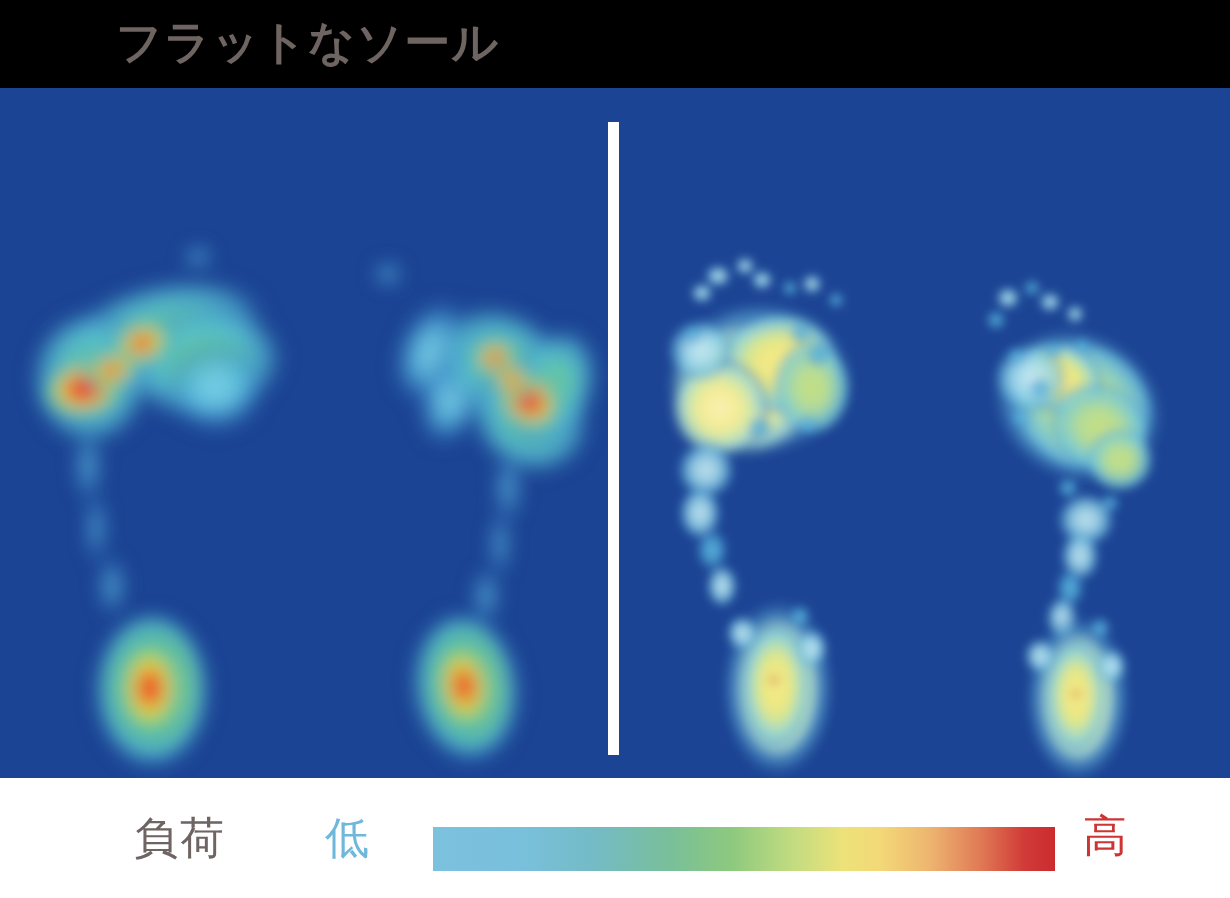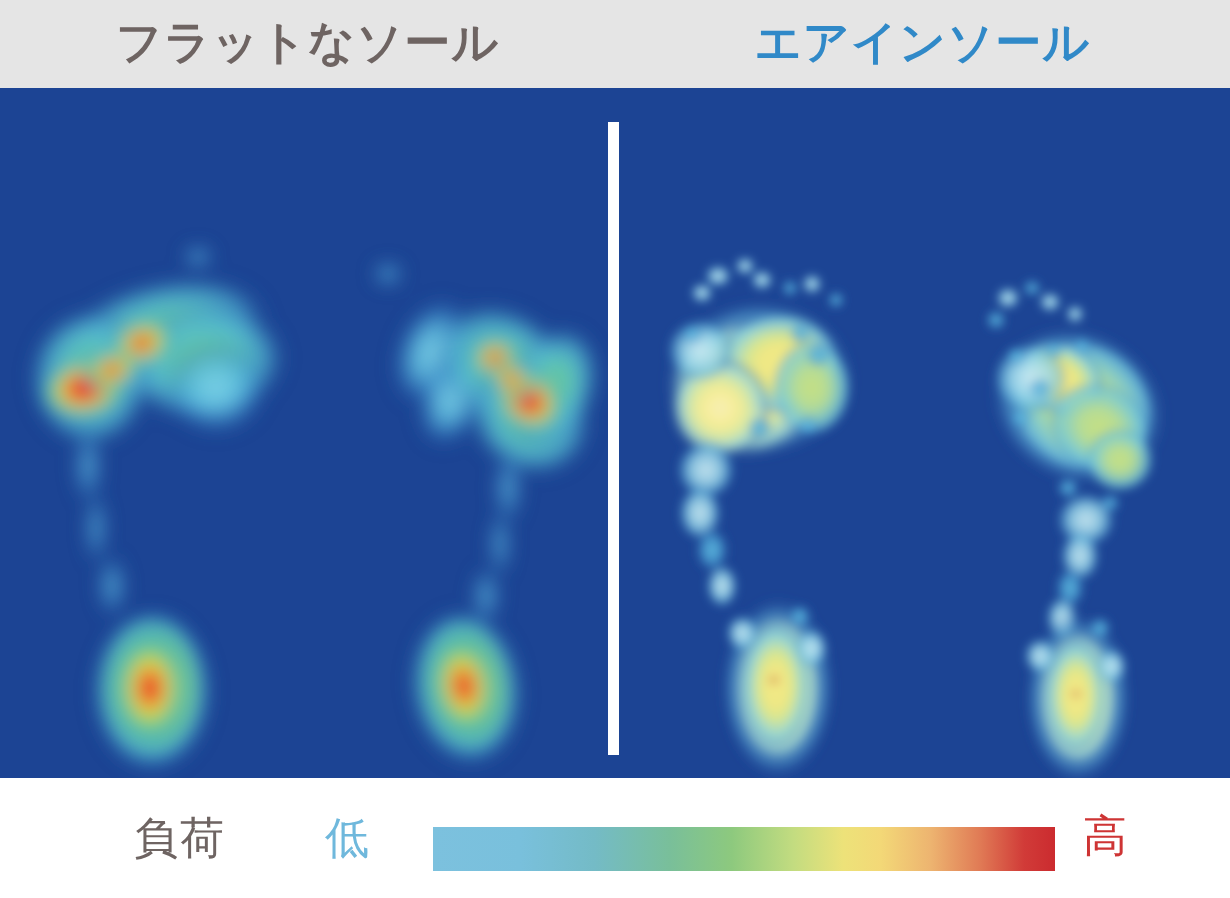--- a/index.html
+++ b/index.html
@@ -8,21 +8,21 @@
     background:#ffffff;
     font-family:"Liberation Sans","DejaVu Sans",sans-serif;
     overflow:hidden;
     position:relative;
   }
   #page{position:relative;width:1230px;height:898px;}
 
   
   .header{
     position:absolute;left:0;top:0;width:1230px;height:88px;
-    background:#e5e5e5;
+    background:#000000;
   }
   .title{
     position:absolute;top:10px;
     font-size:46px;font-weight:bold;
     letter-spacing:1px;
     white-space:nowrap;
     line-height:64px;
   }
   .title-left{left:0;width:615px;text-align:center;color:#6E6462;}
   .title-right{left:615px;width:615px;text-align:center;color:#3089C8;}
@@ -69,21 +69,20 @@
       #CB2B2F 100%);
   }
 </style>
 </head>
 <body>
 
 <div id="page">
 
   <div class="header">
     <div class="title title-left">フラットなソール</div>
-    <div class="title title-right">エアインソール</div>
   </div>
 
   <div class="panel">
     <svg viewBox="0 0 1230 690" xmlns="http://www.w3.org/2000/svg">
       <defs>
 
         <radialGradient id="gHot" cx="50%" cy="50%" r="50%">
           <stop offset="0%" stop-color="#E82C26" stop-opacity="1"></stop>
           <stop offset="28%" stop-color="#E82C26" stop-opacity="1"></stop>
           <stop offset="40%" stop-color="#F04A30" stop-opacity="1"></stop>

